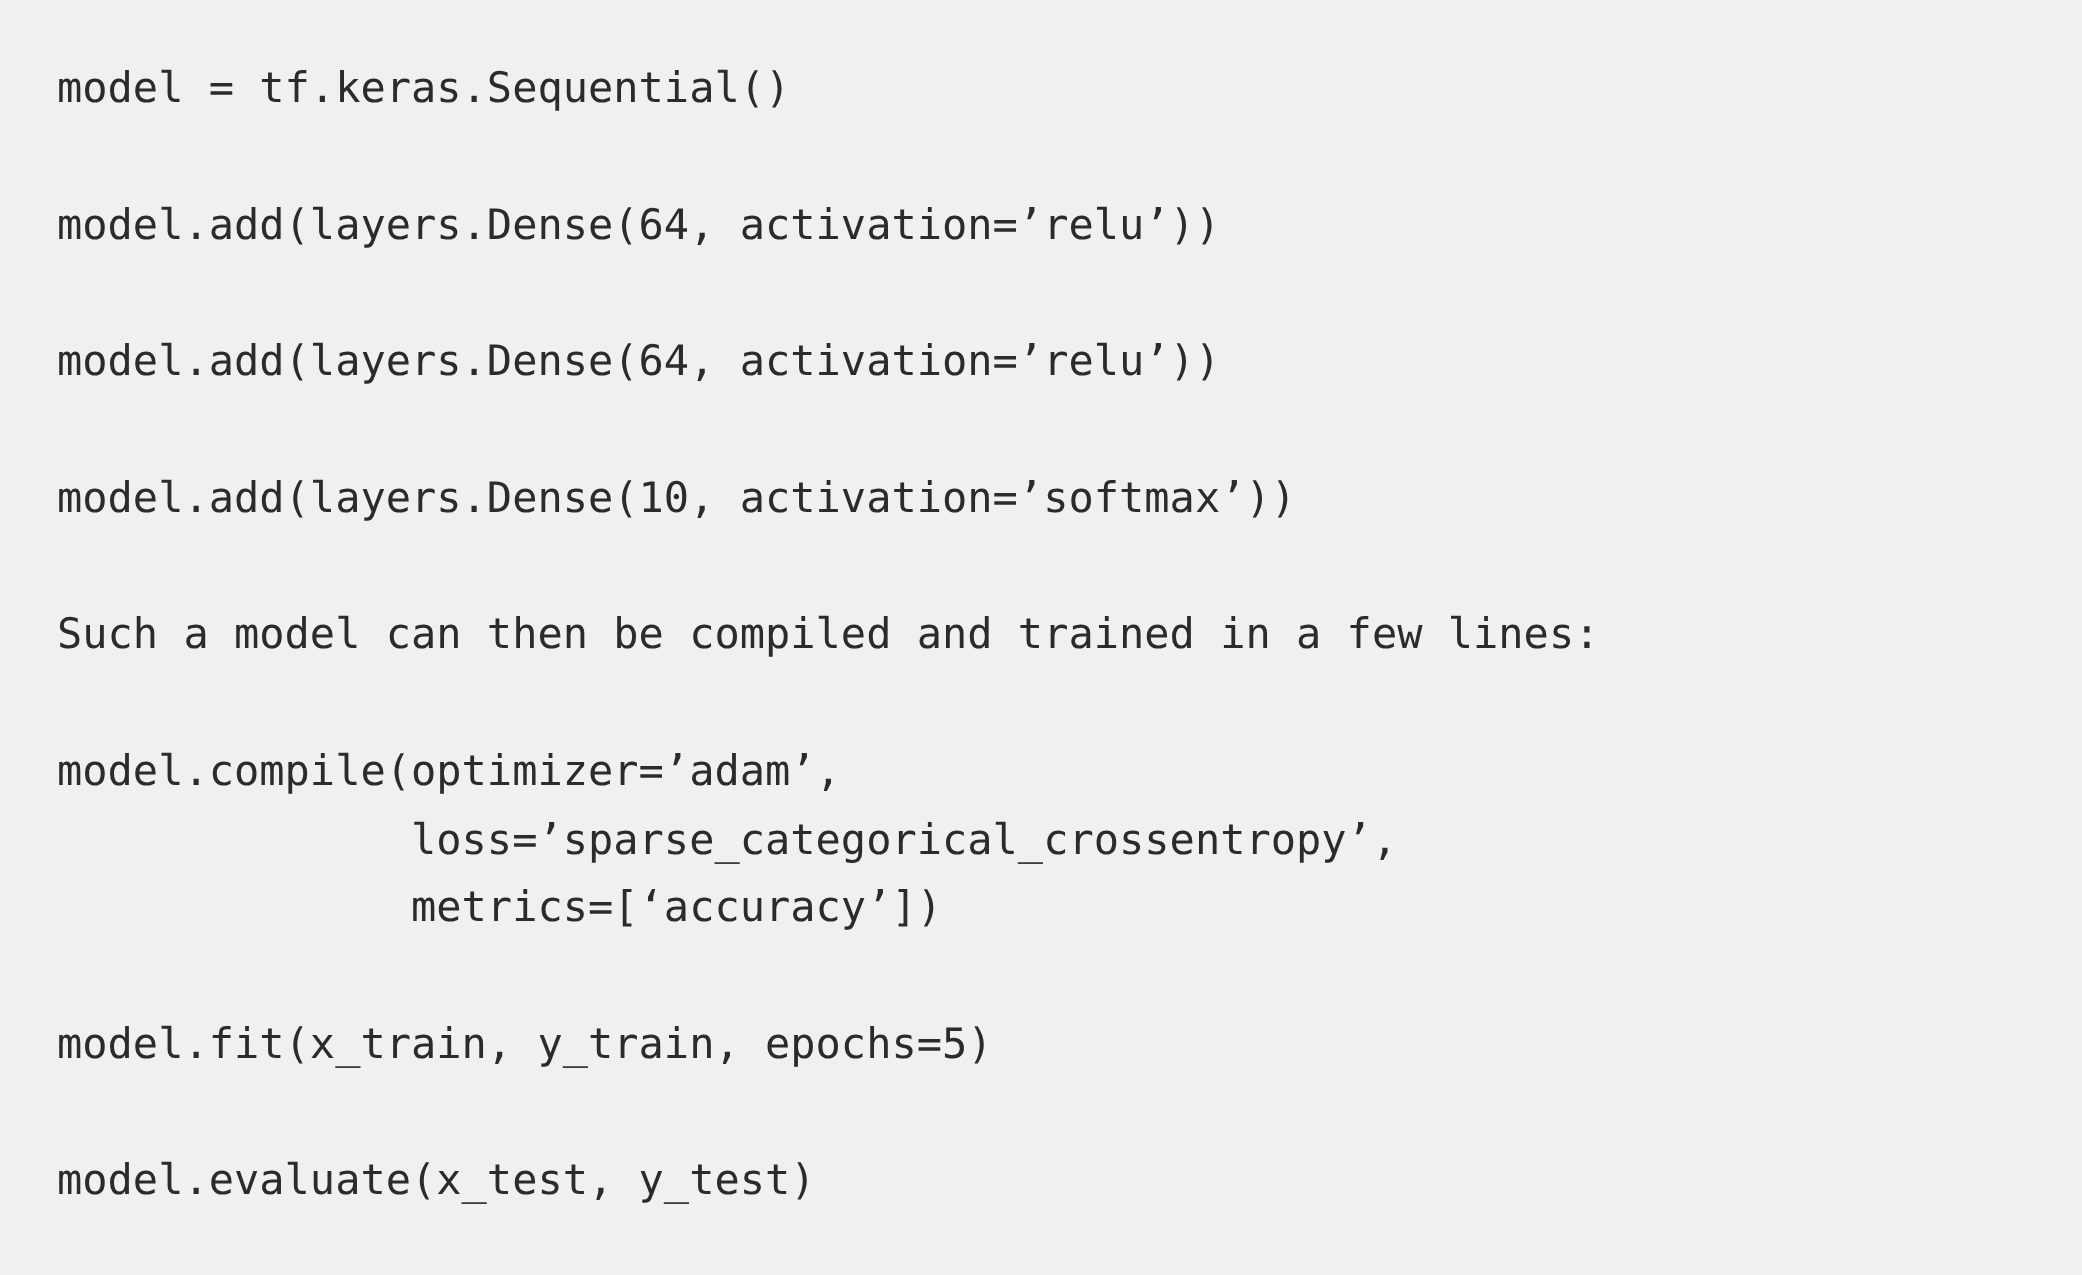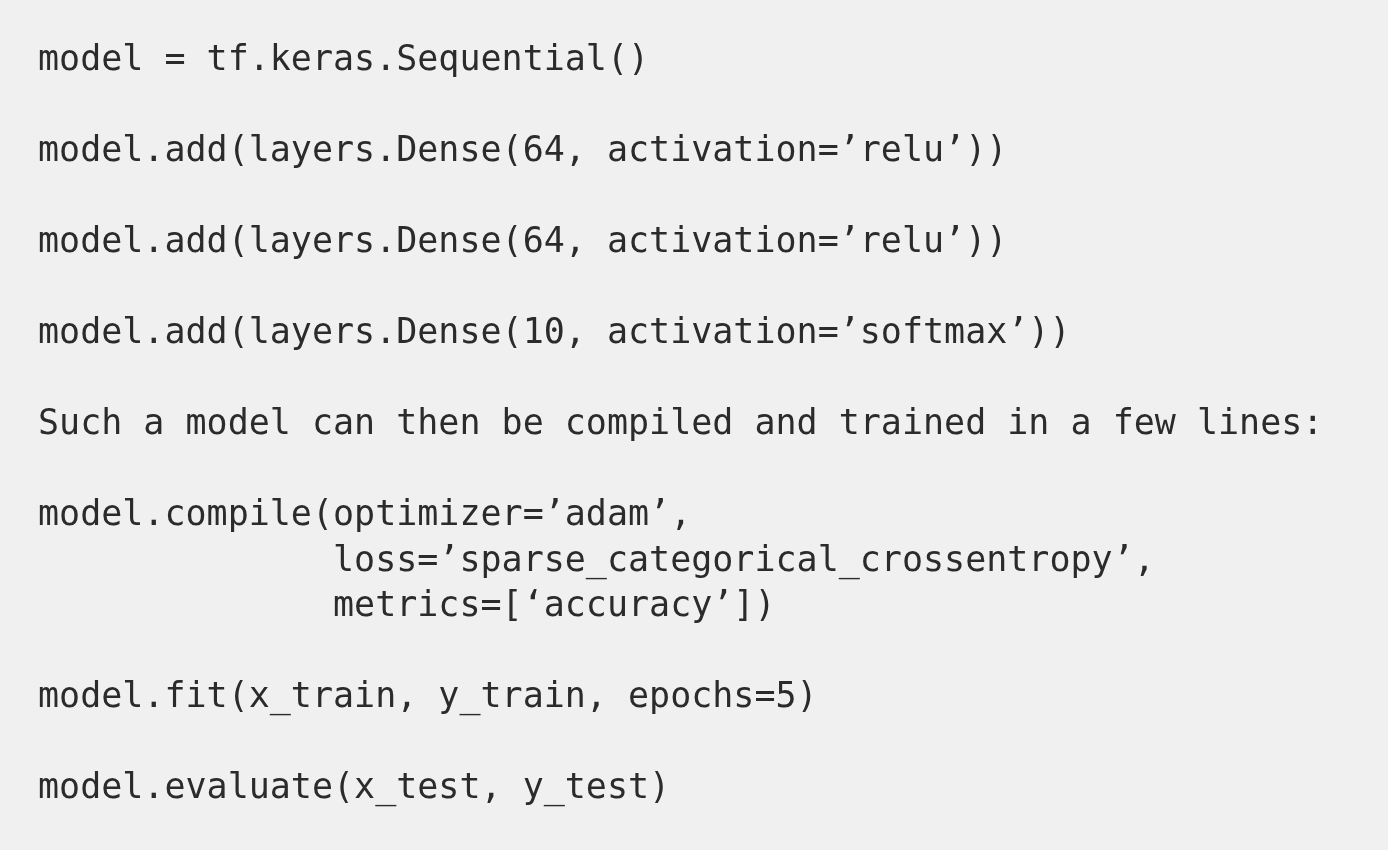--- a/index.html
+++ b/index.html
@@ -12,21 +12,21 @@
     background: #f0f0f0;
     overflow: hidden;
     position: relative;
   }
   .code-listing {
     position: absolute;
     top: 36px;
     left: 38px;
     margin: 0;
     font-family: "DejaVu Sans Mono", "Liberation Mono", monospace;
-    font-size: 35px;
+    font-size: 28px;
     font-weight: 400;
     color: #2b2b2b;
     letter-spacing: 0;
   }
   .code-line {
     display: block;
     height: 45.5px;
     line-height: 45.5px;
     white-space: pre;
   }

